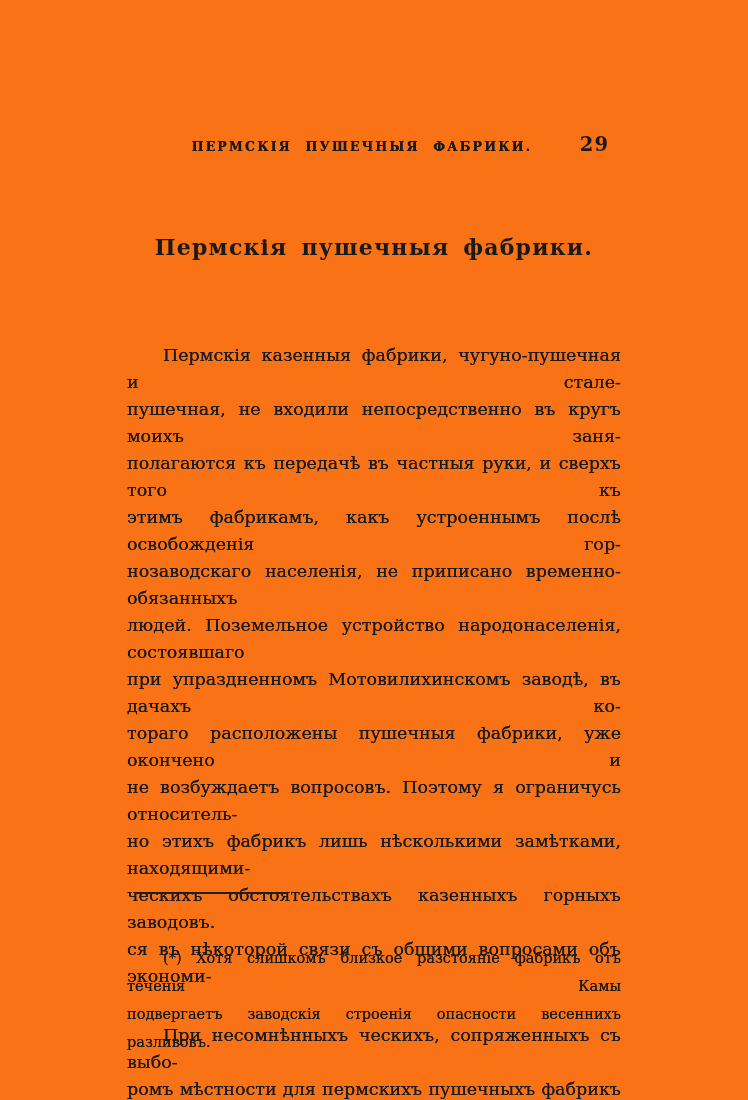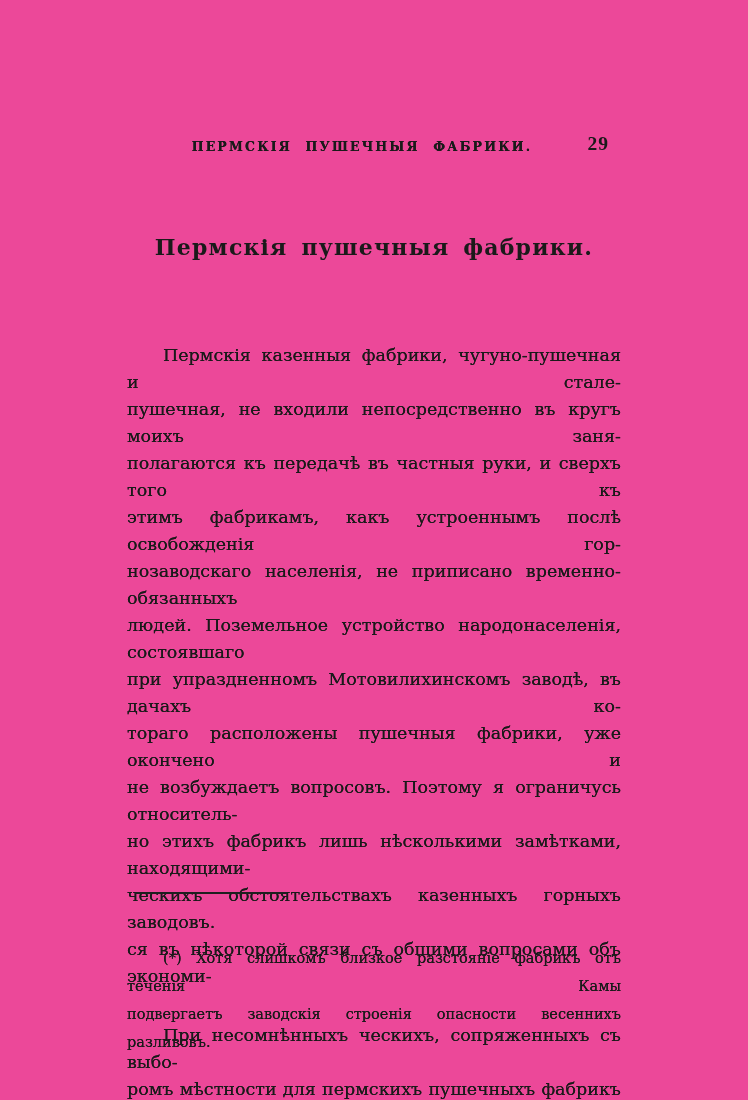--- a/index.html
+++ b/index.html
@@ -4,21 +4,21 @@
 <style>
   html, body {
     margin: 0;
     padding: 0;
     background: #ffffff;
   }
   .page {
     position: relative;
     width: 748px;
     height: 1100px;
-    background: #ec4899;
+    background: #f97316;
     font-family: "DejaVu Serif", serif;
     color: #1a1a1a;
     overflow: hidden;
   }
   .column {
     position: absolute;
     left: 127px;
     width: 494px;
   }
   
@@ -40,21 +40,20 @@
     text-shadow: 0 0 0.5px currentColor;
     white-space: nowrap;
   }
   .page-number {
     position: absolute;
     right: 12px;
     top: -3px;
     font-size: 19.5px;
     font-weight: bold;
     letter-spacing: 1px;
-    font-family: Liberation Serif, serif;
   }
   
   .doc-title {
     top: 234px;
     text-align: center;
     font-size: 22px;
     font-weight: bold;
     letter-spacing: 1.2px;
     word-spacing: 5px;
     white-space: nowrap;

